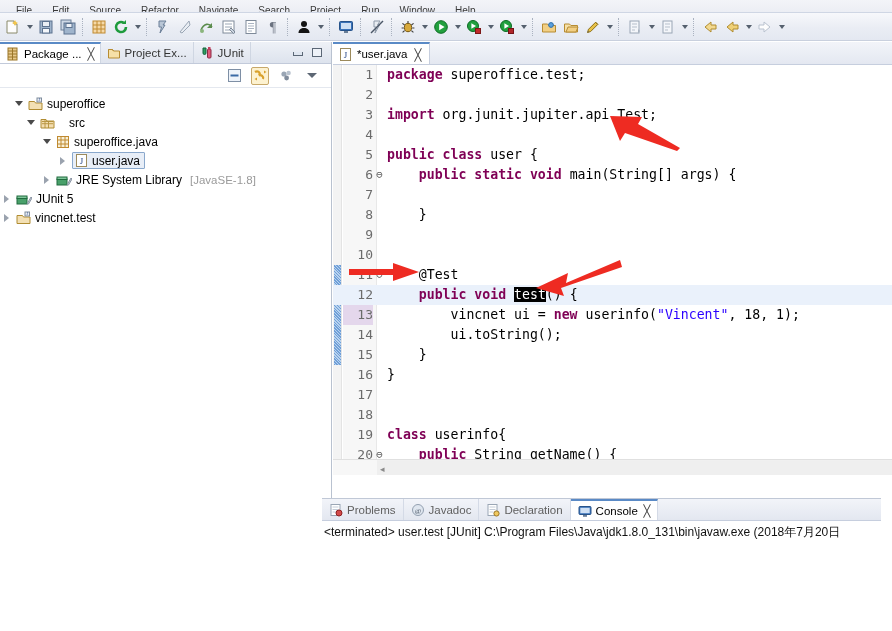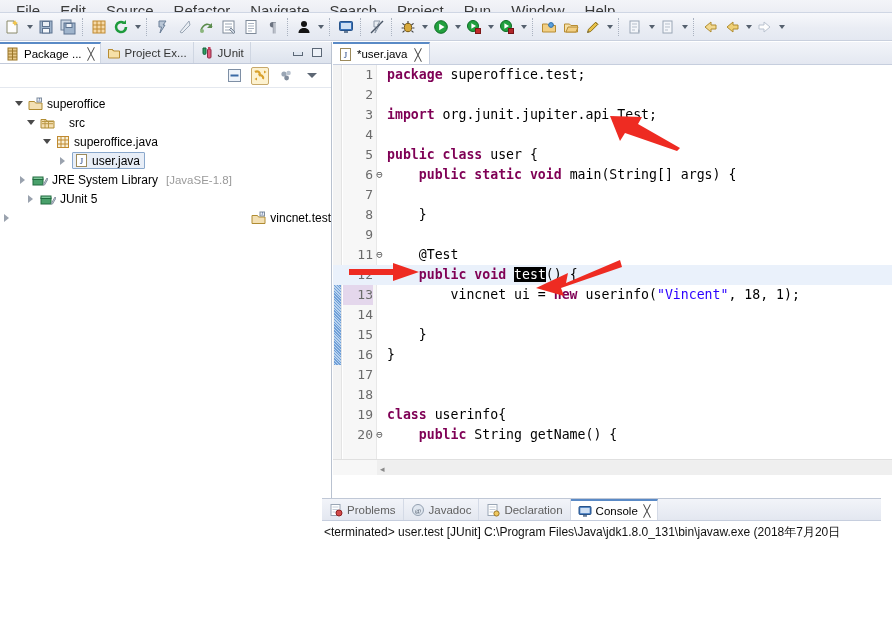--- a/index.html
+++ b/index.html
@@ -17,21 +17,21 @@
   .menubar {
     height: 13px;
     background: linear-gradient(to bottom, #f3f4f8 0%, #eceef4 100%);
     display: flex;
     align-items: flex-end;
     padding-left: 6px;
     overflow: hidden;
     border-bottom: 1px solid #cfd6e4;
   }
   .menubar .mi {
-    font-size: 15px;
+    font-size: 10px;
     color: #3a3a3a;
     padding: 0 10px;
     line-height: 13px;
     white-space: nowrap;
     position: relative;
     top: 5px;
   }
 
   
   .toolbar {
@@ -610,48 +610,48 @@
           <span class="tsel">
             <span style="display: flex;">
               <svg class="ico" width="13" height="13" viewBox="0 0 13 13">
                 <rect x="1.5" y="0.5" width="10" height="12" fill="#fff" stroke="#9c8a5c"></rect>
                 <text x="6.5" y="10" font-size="9" font-family="Liberation Serif, serif" fill="#2b4a8b" text-anchor="middle">J</text>
               </svg>
             </span>
             <span class="tlabel">user.java</span>
           </span>
         </div>
-        <div class="trow" style="padding-left: 16px;">
+        <div class="trow" style="padding-left: 40px;">
           <span class="twist closed"></span>
           <span style="display: flex; align-items: center; gap: 4px;">
             <span style="display: flex;">
               <svg class="ico" width="16" height="14" viewBox="0 0 16 14">
                 <rect x="1" y="6" width="10" height="6" fill="#49a06a" stroke="#206b3e"></rect>
                 <rect x="1" y="4" width="10" height="2.5" fill="#7fc79a" stroke="#206b3e"></rect>
                 <path d="M11 12 L15 5 L16 6 L12.5 12z" fill="#c9cfd8" stroke="#8a94a3"></path>
               </svg>
             </span>
             <span class="tlabel">JRE System Library</span>
             <span class="tsuffix">[JavaSE-1.8]</span>
           </span>
         </div>
-        <div class="trow" style="padding-left: 24px;">
+        <div class="trow" style="">
           <span class="twist closed"></span>
           <span style="display: flex; align-items: center; gap: 4px;">
             <span style="display: flex;">
               <svg class="ico" width="16" height="14" viewBox="0 0 16 14">
                 <rect x="1" y="6" width="10" height="6" fill="#49a06a" stroke="#206b3e"></rect>
                 <rect x="1" y="4" width="10" height="2.5" fill="#7fc79a" stroke="#206b3e"></rect>
                 <path d="M11 12 L15 5 L16 6 L12.5 12z" fill="#c9cfd8" stroke="#8a94a3"></path>
               </svg>
             </span>
             <span class="tlabel">JUnit 5</span>
           </span>
         </div>
-        <div class="trow" style=" justify-content: space-between;">
+        <div class="trow" style="">
           <span class="twist closed"></span>
           <span style="display: flex; align-items: center; gap: 4px;">
             <span style="display: flex;">
               <svg class="ico" width="15" height="14" viewBox="0 0 15 14">
                 <path d="M1 4.5h5.5l1 1.5H14V12.5H1z" fill="#f3e0b4" stroke="#b08c32"></path>
                 <rect x="9" y="1" width="4.5" height="4" fill="#e9eef5" stroke="#7f8c9c"></rect>
                 <text x="11.2" y="4.4" font-size="4" fill="#2b4a8b" text-anchor="middle" font-family="Liberation Serif, serif">J</text>
               </svg>
             </span>
             <span class="tlabel">vincnet.test</span>
@@ -683,24 +683,25 @@
       <div class="code-lines" id="code-lines">
           <div class="cline"><span class="ln">1</span><span class="src"><span class="kw">package</span><span class="plain"> superoffice.test;</span></span></div>
           <div class="cline"><span class="ln">2</span><span class="src"></span></div>
           <div class="cline"><span class="ln">3</span><span class="src"><span class="kw">import</span><span class="plain"> org.junit.jupiter.api.Test;</span></span></div>
           <div class="cline"><span class="ln">4</span><span class="src"></span></div>
           <div class="cline"><span class="ln">5</span><span class="src"><span class="kw">public class</span><span class="plain"> user {</span></span></div>
           <div class="cline"><span class="ln">6</span><span class="fold">⊖</span><span class="src"><span class="plain">    </span><span class="kw">public static void</span><span class="plain"> main(String[] args) {</span></span></div>
           <div class="cline"><span class="ln">7</span><span class="src"></span></div>
           <div class="cline"><span class="ln">8</span><span class="src"><span class="plain">    }</span></span></div>
           <div class="cline"><span class="ln">9</span><span class="src"></span></div>
+          <div class="cline"><span class="ln">10</span><span class="src"></span></div>
           <div class="cline"><span class="ln">11</span><span class="fold">⊖</span><span class="src"><span class="plain">    @Test</span></span></div>
           <div class="cline current"><span class="ln">12</span><span class="src"><span class="plain">    </span><span class="kw">public void</span><span class="plain"> </span><span class="sel">test</span><span class="plain">() {</span></span></div>
           <div class="cline"><span class="ln hl">13</span><span class="src"><span class="plain">        vincnet ui = </span><span class="kw">new</span><span class="plain"> userinfo(</span><span class="str">"Vincent"</span><span class="plain">, 18, 1);</span></span></div>
-          <div class="cline"><span class="ln">14</span></div>
+          <div class="cline"><span class="ln">14</span><span class="src"><span class="plain">        ui.toString();</span></span></div>
           <div class="cline"><span class="ln">15</span><span class="src"><span class="plain">    }</span></span></div>
           <div class="cline"><span class="ln">16</span><span class="src"><span class="plain">}</span></span></div>
           <div class="cline"><span class="ln">17</span><span class="src"></span></div>
           <div class="cline"><span class="ln">18</span><span class="src"></span></div>
           <div class="cline"><span class="ln">19</span><span class="src"><span class="kw">class</span><span class="plain"> userinfo{</span></span></div>
           <div class="cline"><span class="ln">20</span><span class="fold">⊖</span><span class="src"><span class="plain">    </span><span class="kw">public</span><span class="plain"> String getName() {</span></span></div>
         </div>
 
       <svg class="annot" style="left:275px; top:50px;" width="75" height="36" viewBox="0 0 75 36">
         <path d="M72 33 L30 9 L34 2 L2 1 L12 26 L17 18 L69 36 Z" fill="#ee2b22"></path>

